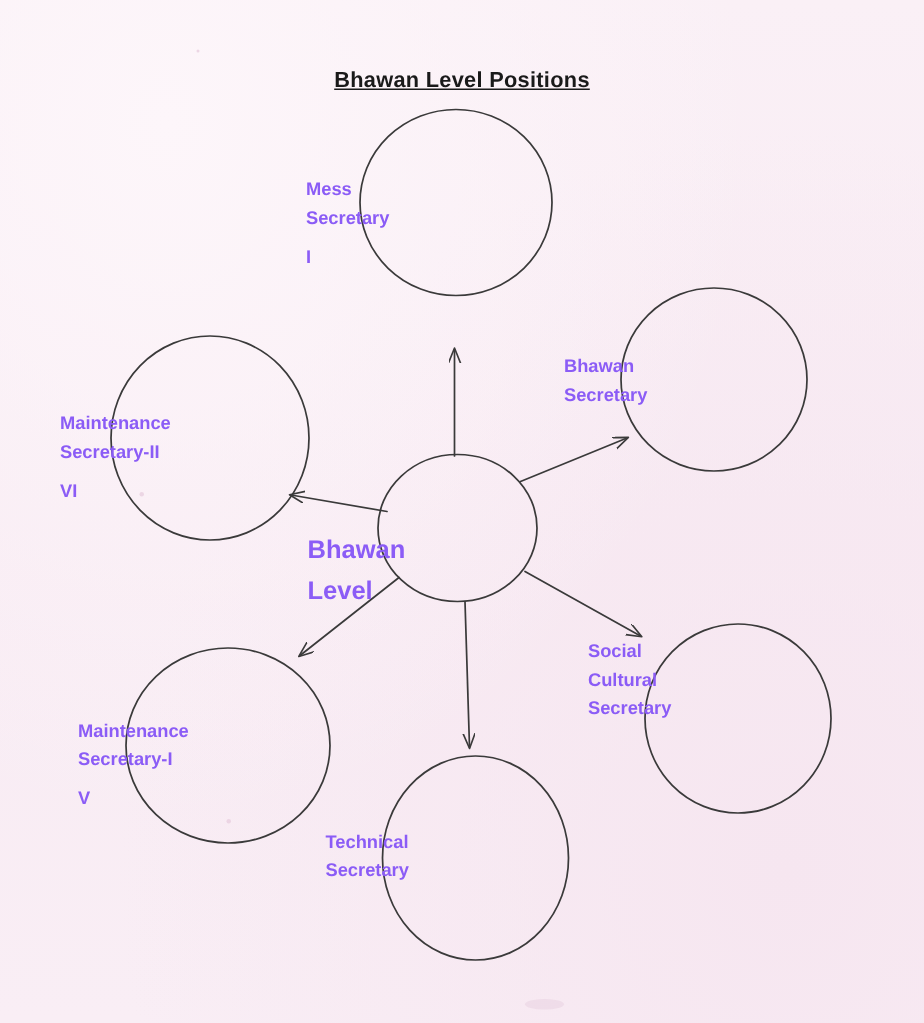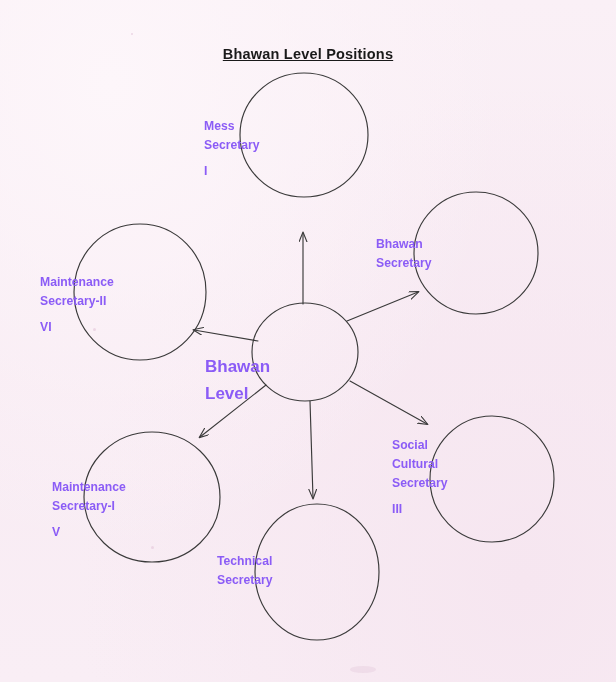--- a/index.html
+++ b/index.html
@@ -110,25 +110,24 @@
     <span>Mess
 Secretary</span>
     <span class="roman">I</span>
   </div>
 
   <div class="node-label" style="left:376px; top:216px; width:200px;">
     <span>Bhawan
 Secretary</span>
   </div>
 
-  <div class="node-label" style="left:392px; top:417px; width:200px;">
+  <div class="node-label" style="left:392px; top:406px; width:200px;">
     <span>Social
 Cultural
 Secretary</span>
-    <span class="roman">III</span>
   </div>
 
   <div class="node-label" style="left:217px; top:533px; width:200px;">
     <span>Technical
 Secretary</span>
   </div>
 
   <div class="node-label" style="left:52px; top:459px; width:200px;">
     <span>Maintenance
 Secretary-I</span>

